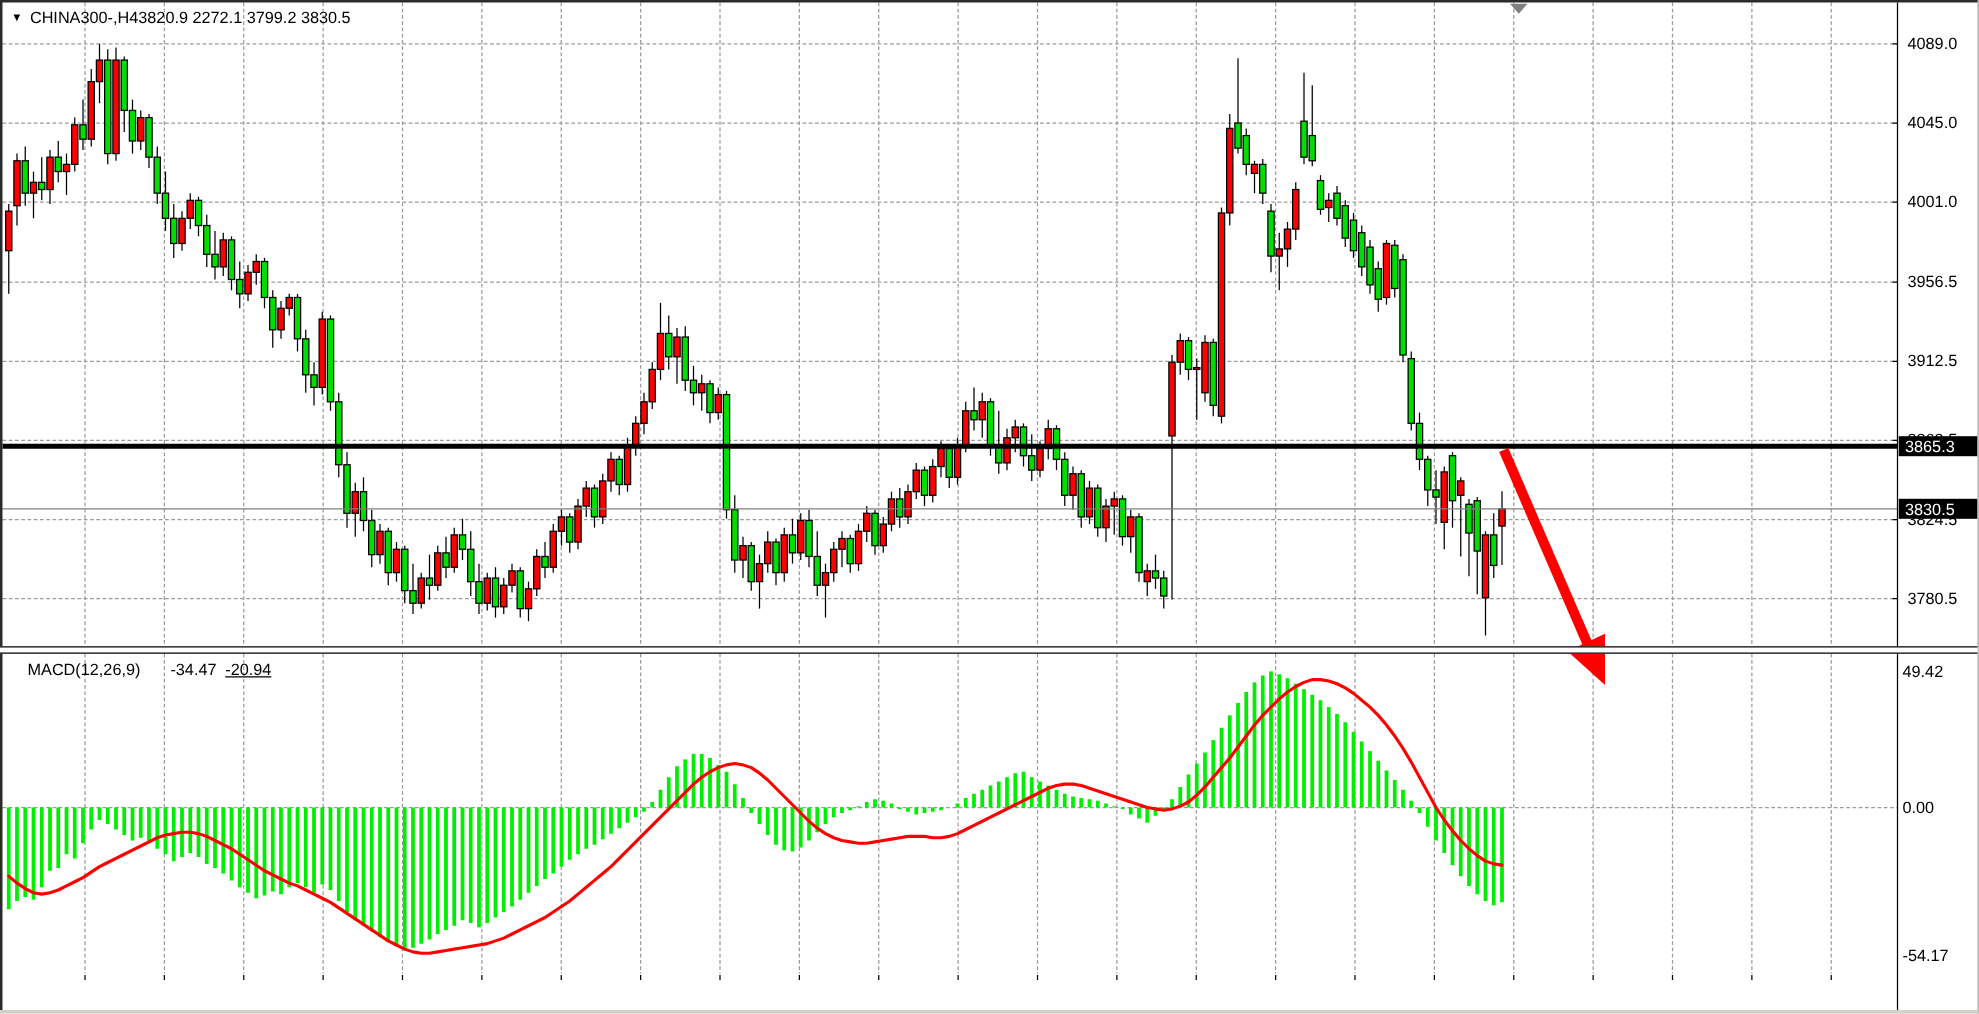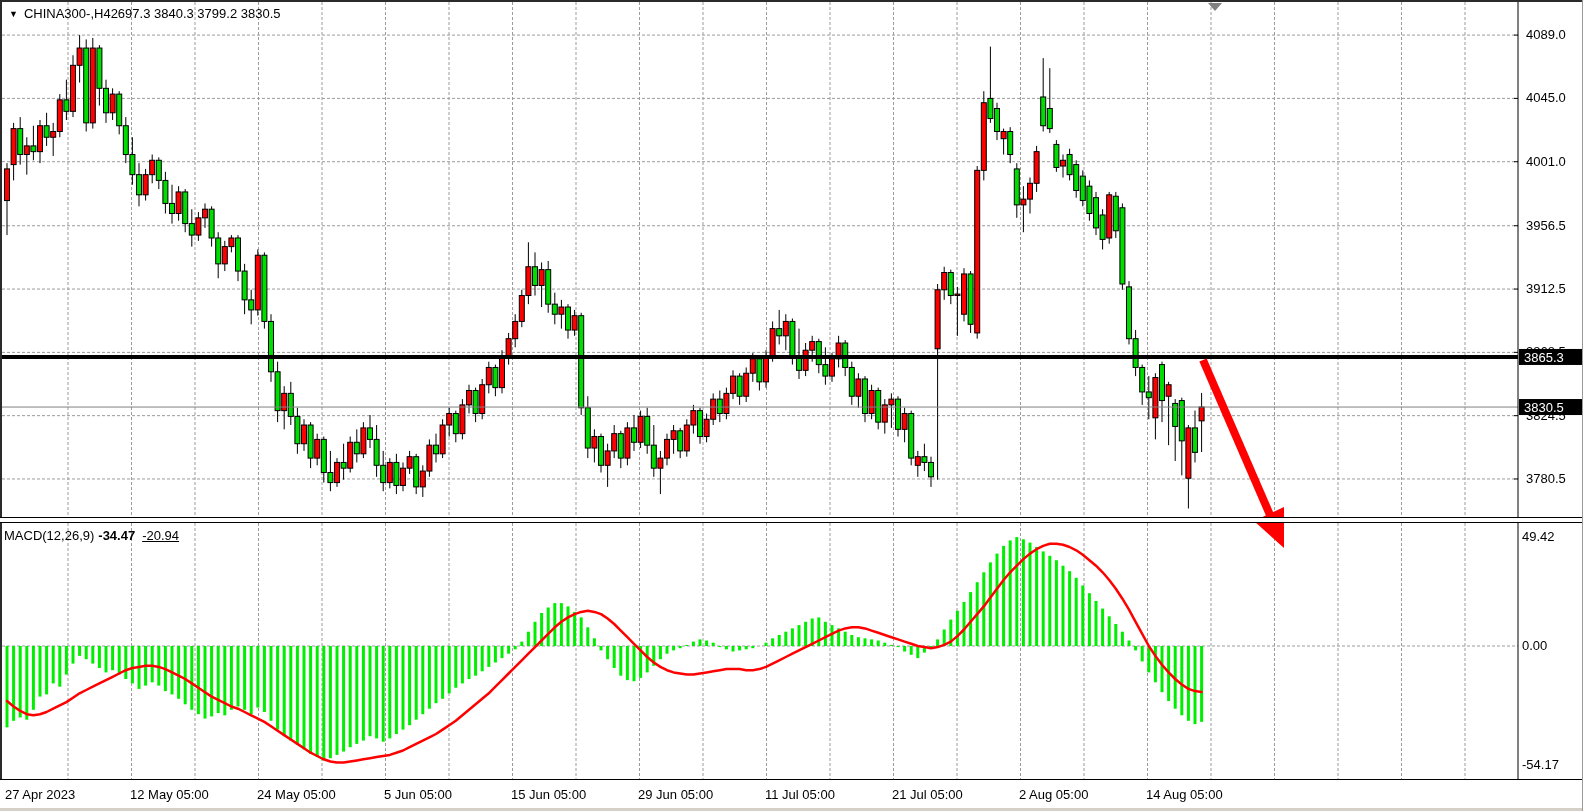--- a/index.html
+++ b/index.html
@@ -6,21 +6,21 @@
   #window{position:relative;width:1583px;height:811px;background:#ffffff;overflow:hidden;
           font-family:"Liberation Sans",sans-serif;border-right:1px solid #9a9a9a;
           box-sizing:border-box;}
   #frame-top{position:absolute;left:0;top:0;width:1583px;height:2px;background:#2b2b2b;}
   #frame-left{position:absolute;left:0;top:0;width:2px;height:808px;background:#2b2b2b;}
   #chart-svg{position:absolute;left:0;top:0;}
   #title{position:absolute;left:9px;top:6px;font-size:13px;color:#000;display:flex;
          align-items:center;white-space:pre;z-index:5;}
   #title .marker{font-size:9px;margin-right:6px;}
   #title .sym{}
-  #macd-title{position:absolute;left:4px;top:528px;font-size:13px;color:#000;display:flex;
+  #macd-title{position:absolute;left:22px;top:528px;font-size:13px;color:#000;display:flex;
               white-space:pre;z-index:5;}
   #separator{position:absolute;left:0;top:517px;width:1583px;height:6px;background:#fff;
              border-top:1px solid #000;border-bottom:1px solid #000;box-sizing:border-box;z-index:4;}
   #time-axis{position:absolute;left:0;top:779px;width:1583px;height:29px;background:#fff;
              border-top:1px solid #000;box-sizing:border-box;z-index:4;}
   #bottom-strip{position:absolute;left:0;top:808px;width:1583px;height:3px;background:#d4d0c8;z-index:6;}
   .tlabel{position:absolute;top:7px;font-size:13px;color:#000;white-space:nowrap;}
 </style>
 </head>
 <body>
@@ -682,37 +682,25 @@
       <polygon points="1284,548 1254,521 1284,507" fill="#FF0000"></polygon>
       <polygon points="1208,3 1222,3 1215,11" fill="#808080"></polygon>
     </svg>
 
   <div id="frame-top"></div>
   <div id="frame-left"></div>
 
   <div id="title">
     <span class="marker">▼</span>
     <span class="sym">CHINA300-,H4</span>
-    <span>2697.3 3840.3 3799.2 3830.5</span>
+    <span>3820.9 2272.1 3799.2 3830.5</span>
   </div>
 
   <div id="separator"></div>
 
   <div id="macd-title">
     <span>MACD(12,26,9)</span>
-    <span style="margin-left:4px;font-weight:bold;">-34.47</span>
+    <span style="margin-left:24px;">-34.47</span>
     <span style="margin-left:7px;text-decoration:underline;">-20.94</span>
   </div>
 
-  <div id="time-axis">
-      <div class="tlabel" style="left: 5px;">27 Apr 2023</div>
-      <div class="tlabel" style="left: 130px;">12 May 05:00</div>
-      <div class="tlabel" style="left: 257px;">24 May 05:00</div>
-      <div class="tlabel" style="left: 384px;">5 Jun 05:00</div>
-      <div class="tlabel" style="left: 511px;">15 Jun 05:00</div>
-      <div class="tlabel" style="left: 638px;">29 Jun 05:00</div>
-      <div class="tlabel" style="left: 765px;">11 Jul 05:00</div>
-      <div class="tlabel" style="left: 892px;">21 Jul 05:00</div>
-      <div class="tlabel" style="left: 1019px;">2 Aug 05:00</div>
-      <div class="tlabel" style="left: 1146px;">14 Aug 05:00</div>
-    </div>
   <div id="bottom-strip"></div>
 </div>
 
 </body></html>

